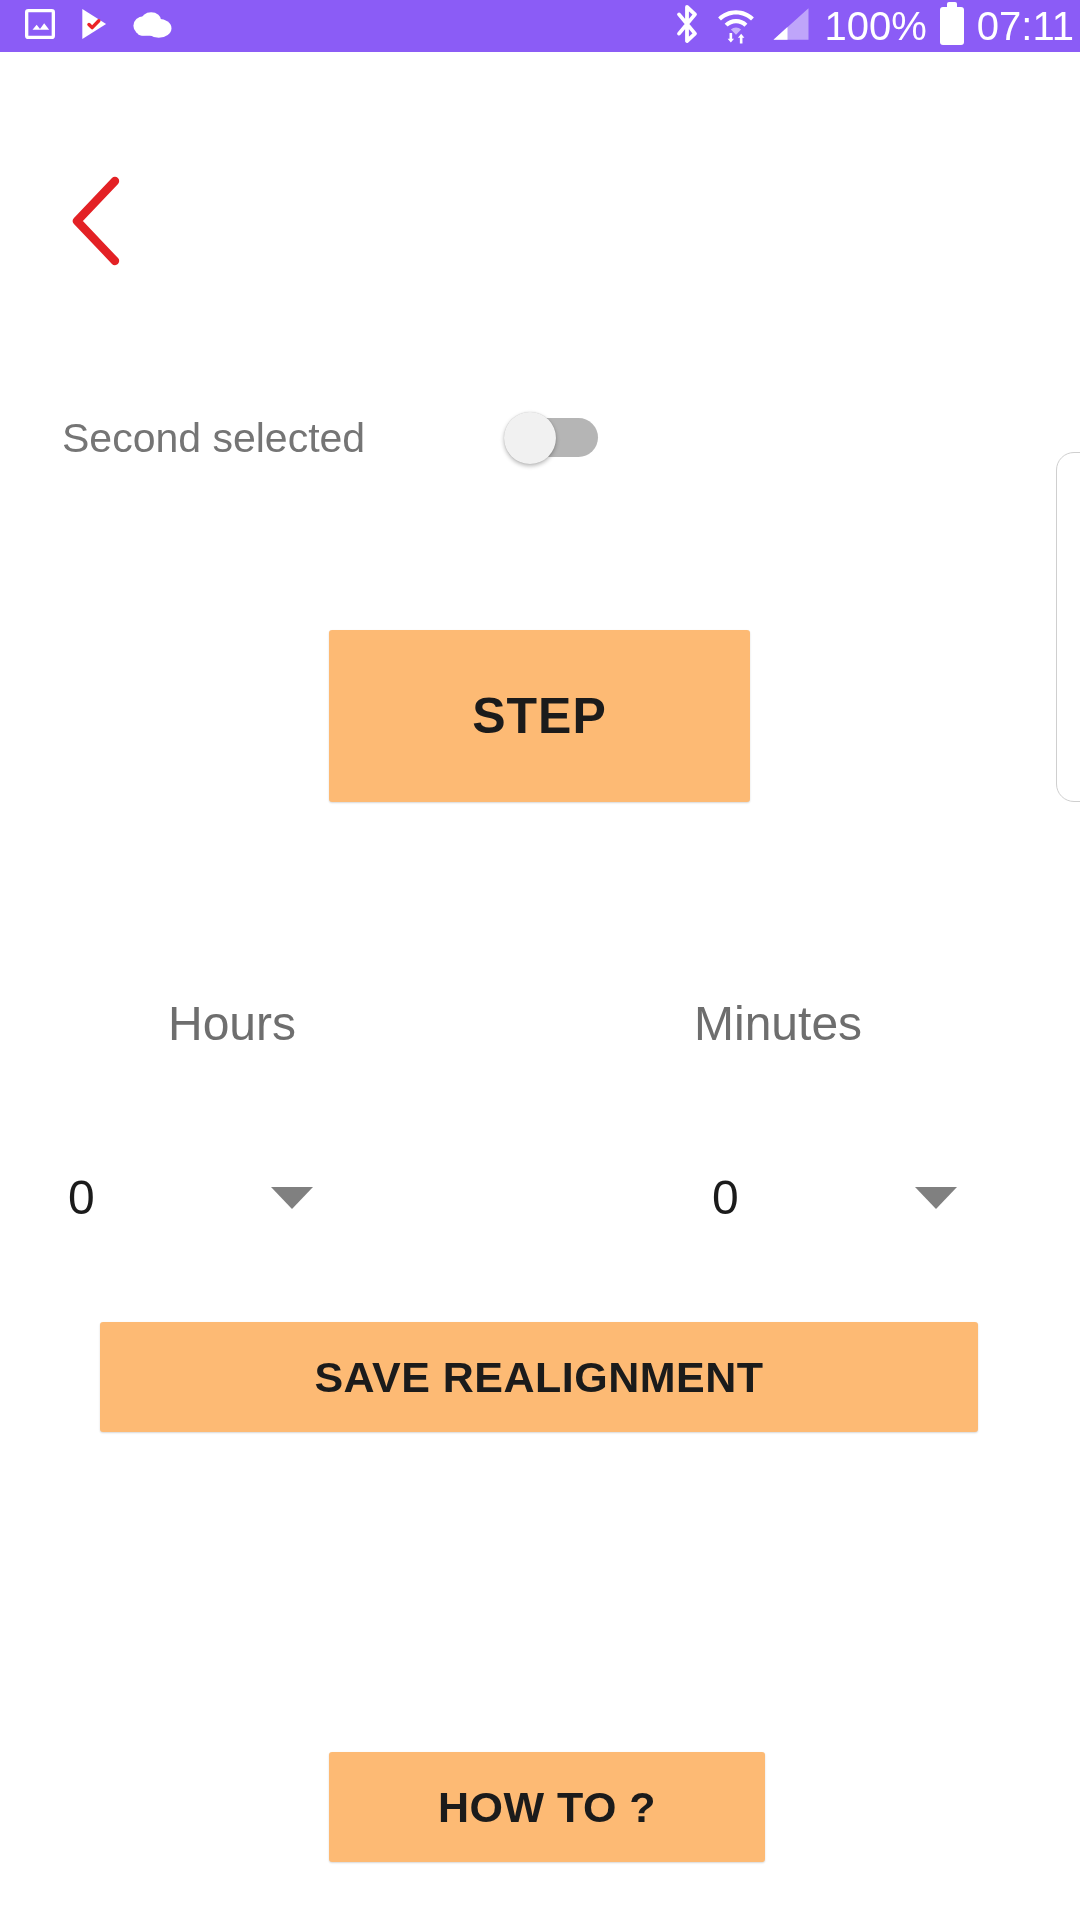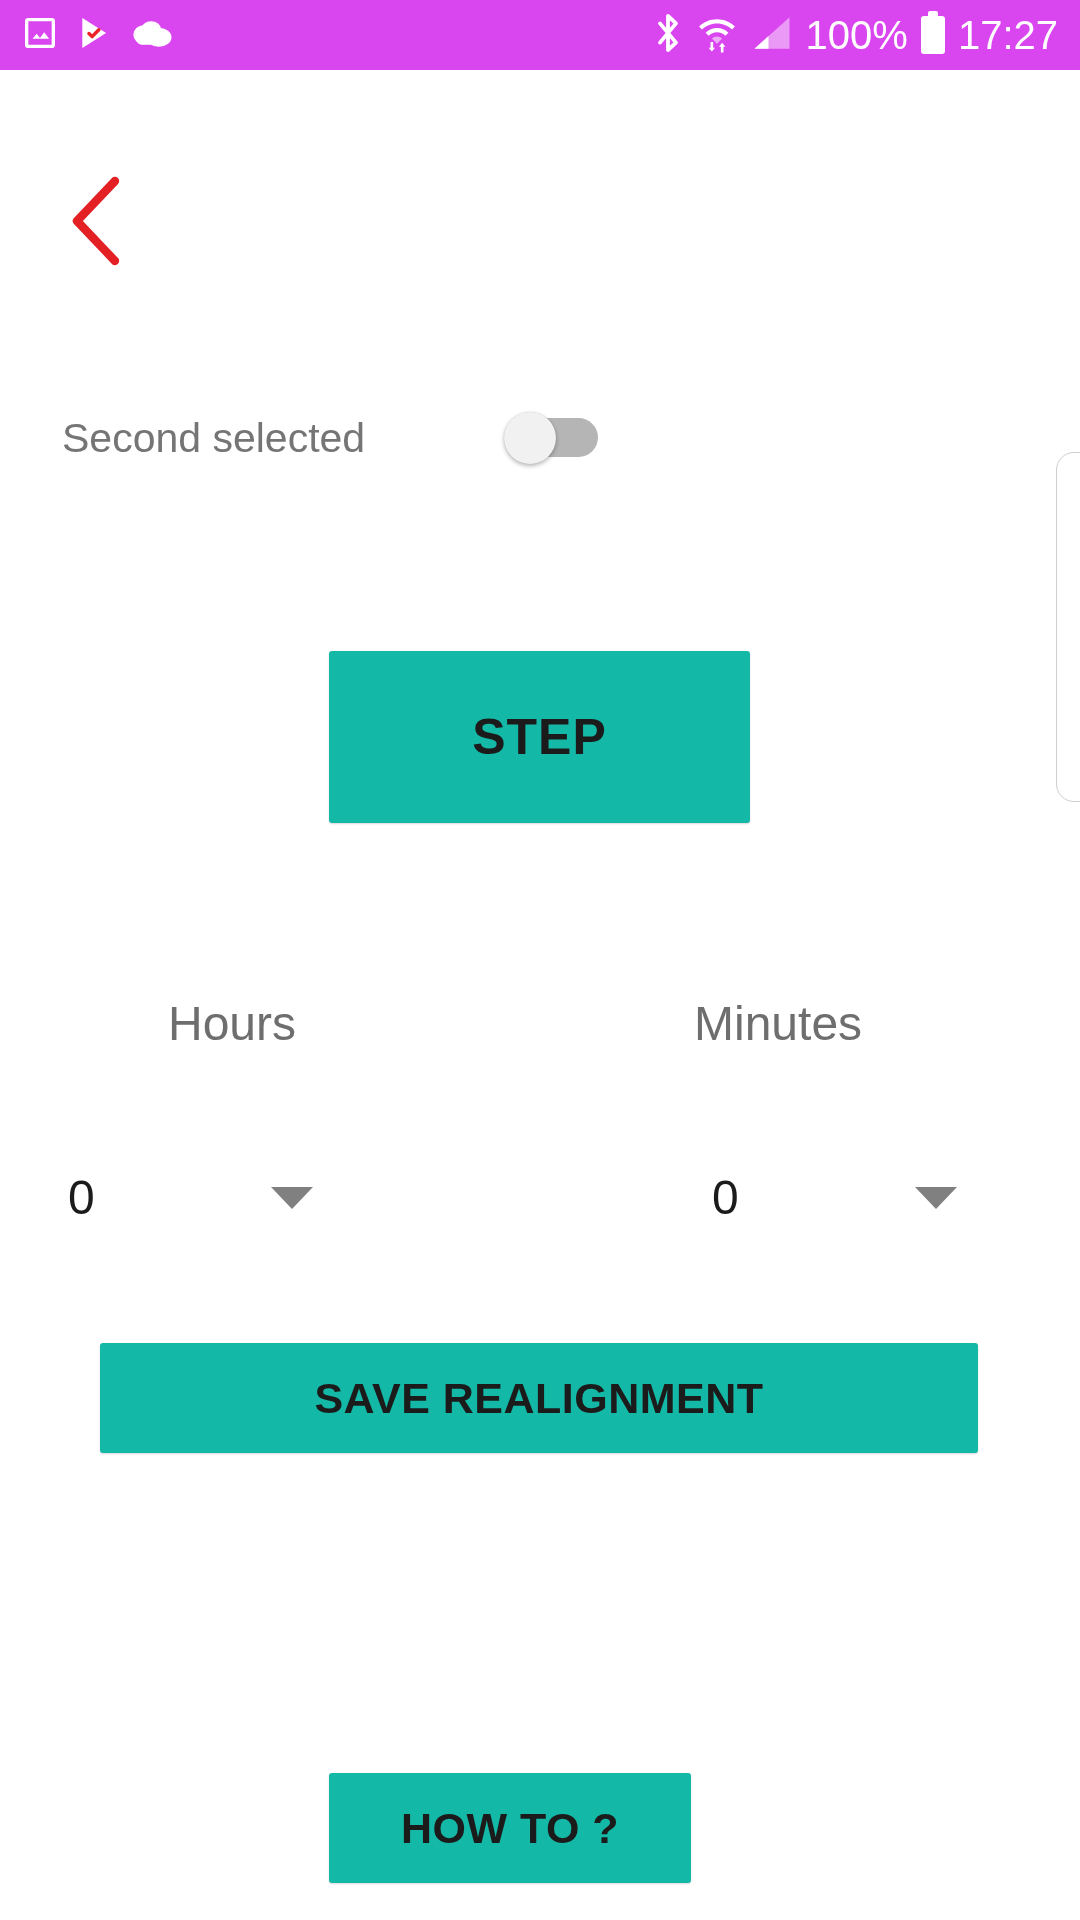--- a/index.html
+++ b/index.html
@@ -7,24 +7,24 @@
     width: 1080px; height: 1920px;
     background: #ffffff;
     font-family: "Liberation Sans", sans-serif;
     overflow: hidden;
   }
   .screen { position: relative; width: 1080px; height: 1920px; background: #fff; }
 
   
   .statusbar {
     position: absolute; top: 0; left: 0;
-    width: 1080px; height: 70px;
-    background: #d946ef;
+    width: 1080px; height: 52px;
+    background: #8b5cf6;
     display: flex; align-items: center;
-    padding: 0 22px 0 20px;
+    padding: 0 6px 0 20px;
   }
   .sb-left { display: flex; align-items: center; gap: 16px; }
   .sb-right { margin-left: auto; display: flex; align-items: center; gap: 13px; }
   .sb-icon { display: block; }
   .sb-text {
     color: #ffffff; font-size: 40px; font-weight: 400;
     letter-spacing: 0px; line-height: 1;
   }
   .sb-battery {
     width: 24px; height: 38px; background: #fff;
@@ -79,43 +79,42 @@
   .side-panel {
     position: absolute; left: 1056px; top: 452px;
     width: 60px; height: 350px;
     background: #ffffff;
     border: 1px solid #cfcfcf;
     border-radius: 18px;
   }
 
   
   .btn {
-    background: #14b8a6;
+    background: #fdba74;
     border: none; border-radius: 3px;
     color: #1b1b1b;
     font-family: "Liberation Sans", sans-serif;
     font-weight: 700;
     display: flex; align-items: center; justify-content: center;
     box-shadow: 0 1px 2px rgba(0,0,0,0.16);
     cursor: pointer;
-    margin-top: 21px;
   }
   .btn-step {
     position: absolute; left: 329px; top: 630px;
     width: 421px; height: 172px;
     font-size: 50px; letter-spacing: 1px;
   }
   .btn-save {
     position: absolute; left: 100px; top: 1322px;
     width: 878px; height: 110px;
     font-size: 43px; letter-spacing: 0.5px;
   }
   .btn-howto {
     position: absolute; left: 329px; top: 1752px;
-    width: 362px; height: 110px;
+    width: 436px; height: 110px;
     font-size: 43px; letter-spacing: 0.5px;
   }
 
   
   .field-labels { position: absolute; top: 1000px; left: 0; width: 1080px; height: 60px; }
   .field-label {
     position: absolute;
     font-size: 48px; color: #6e6e6e; font-weight: 400; line-height: 1;
   }
   .field-label.hours { left: 168px; }
@@ -185,21 +184,21 @@
         </svg>
       </span>
       <span class="sb-icon">
         <svg width="42" height="42" viewBox="0 0 24 24">
           <path d="M22 3v18H2L22 3z" fill="#ffffff" opacity="0.45"></path>
           <path d="M10 13.7V21H2l8-7.3z" fill="#ffffff"></path>
         </svg>
       </span>
       <span class="sb-text">100%</span>
       <span class="sb-battery"></span>
-      <span class="sb-text">17:27</span>
+      <span class="sb-text">07:11</span>
     </div>
   </div>
 
   <div class="header">
     <div class="back-btn">
       <span>
         <svg width="72" height="92" viewBox="0 0 36 46" fill="none" stroke="#e32125" stroke-width="4.2" stroke-linecap="round" stroke-linejoin="round">
           <path d="M27 3L8 23l19 20"></path>
         </svg>
       </span>

